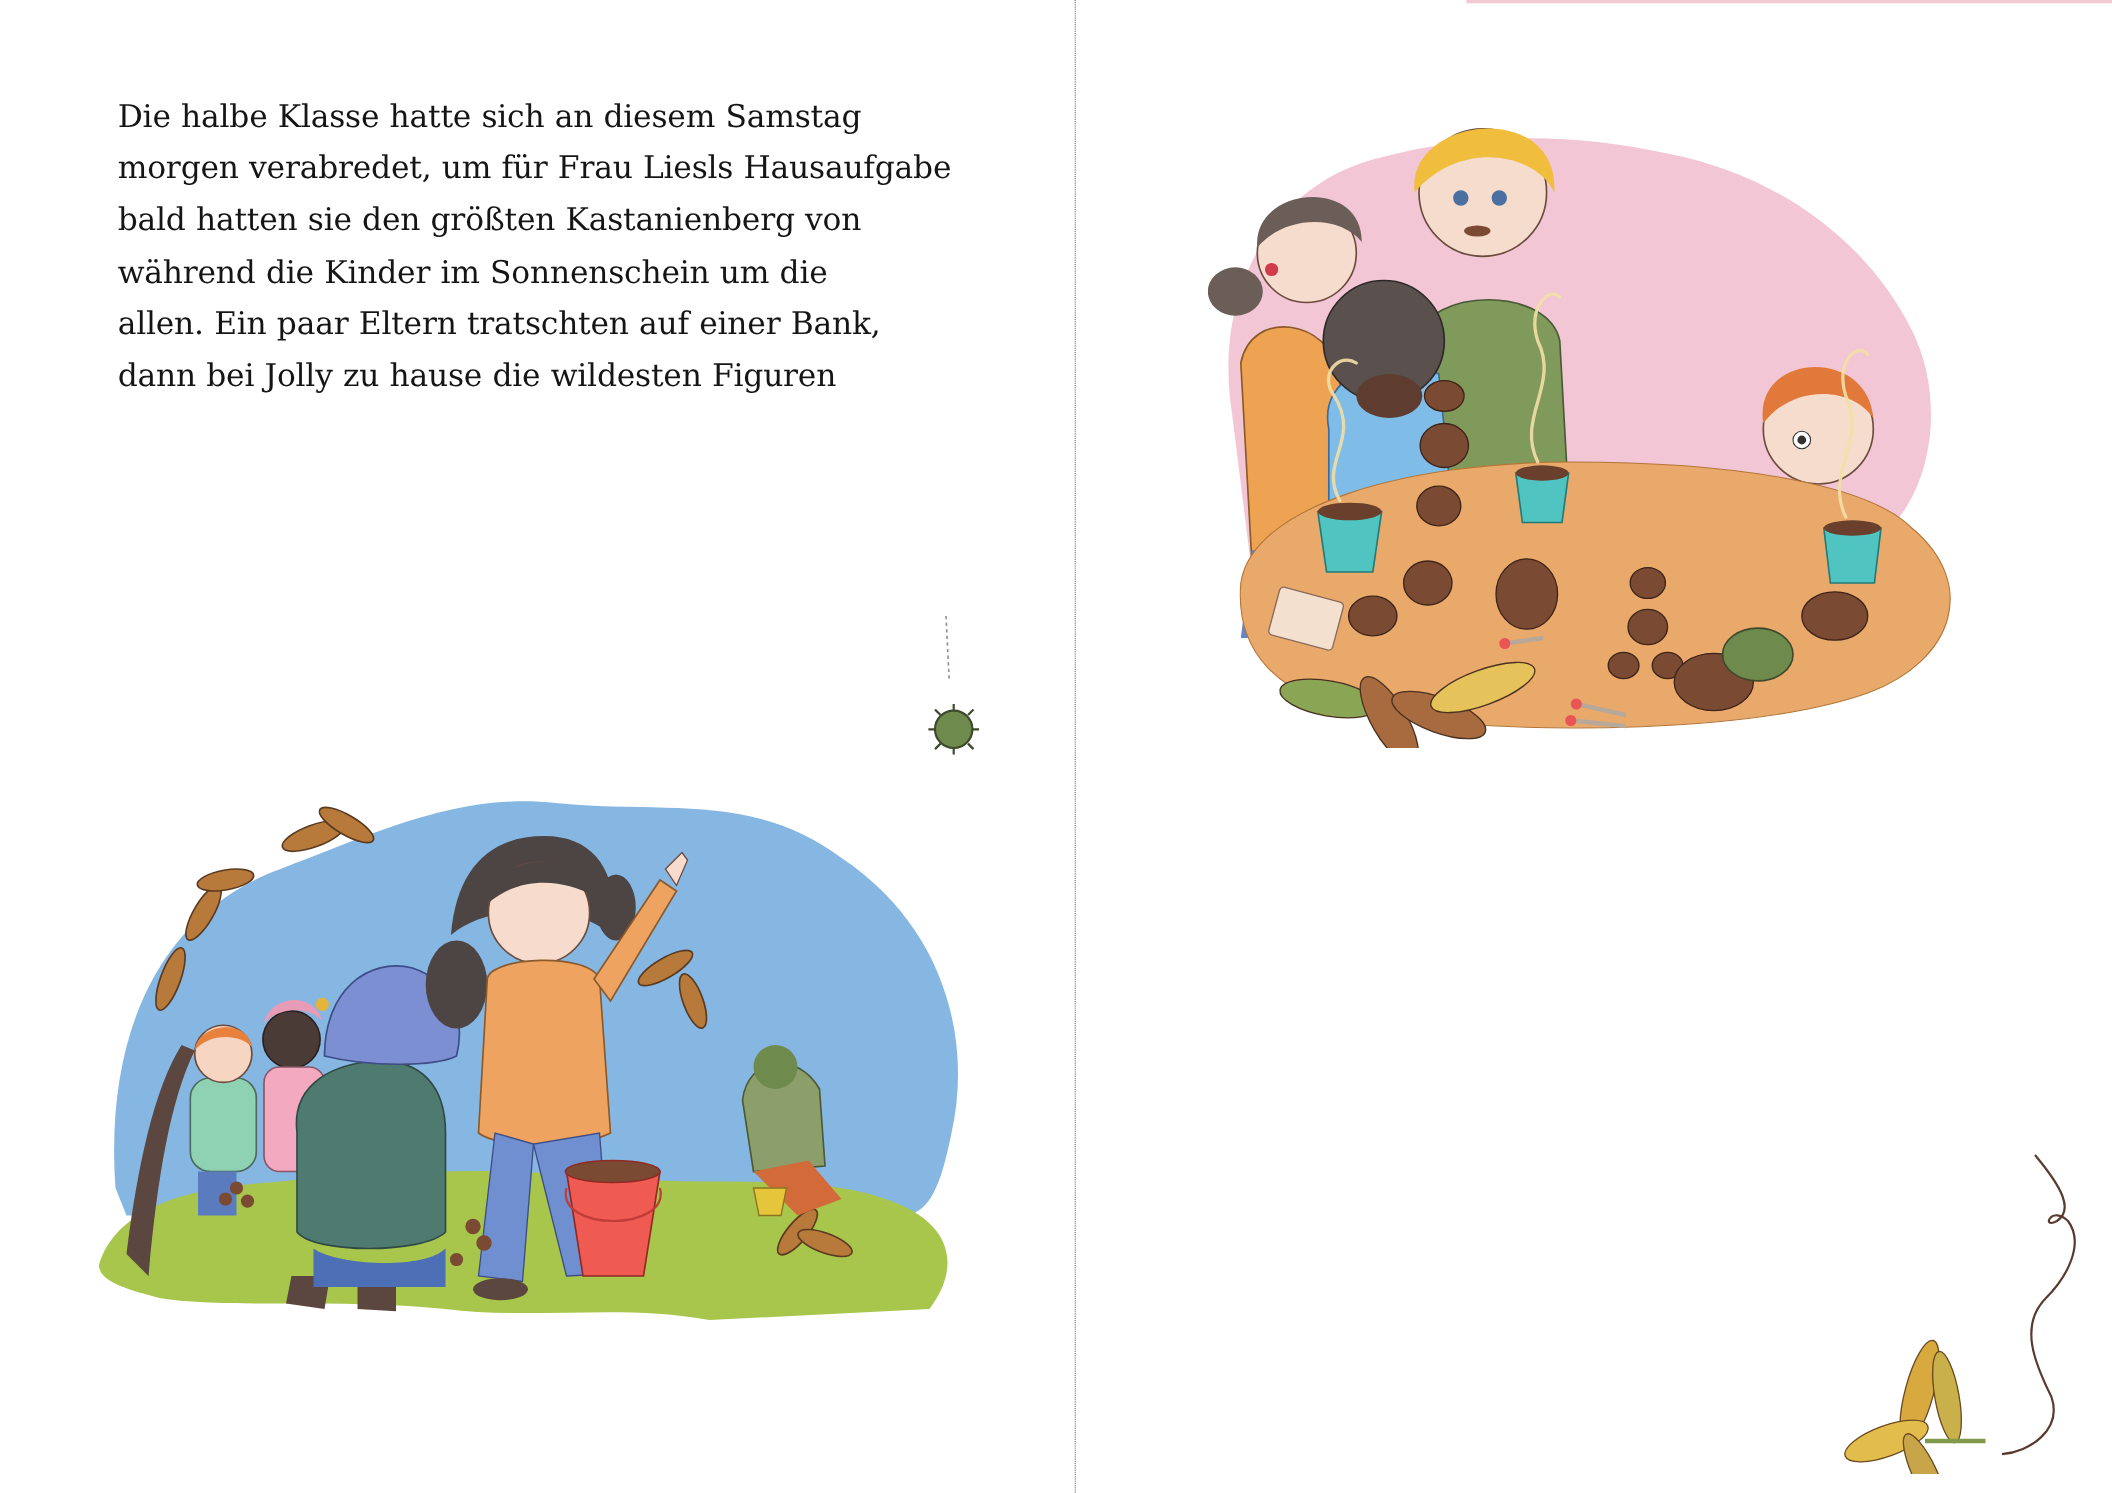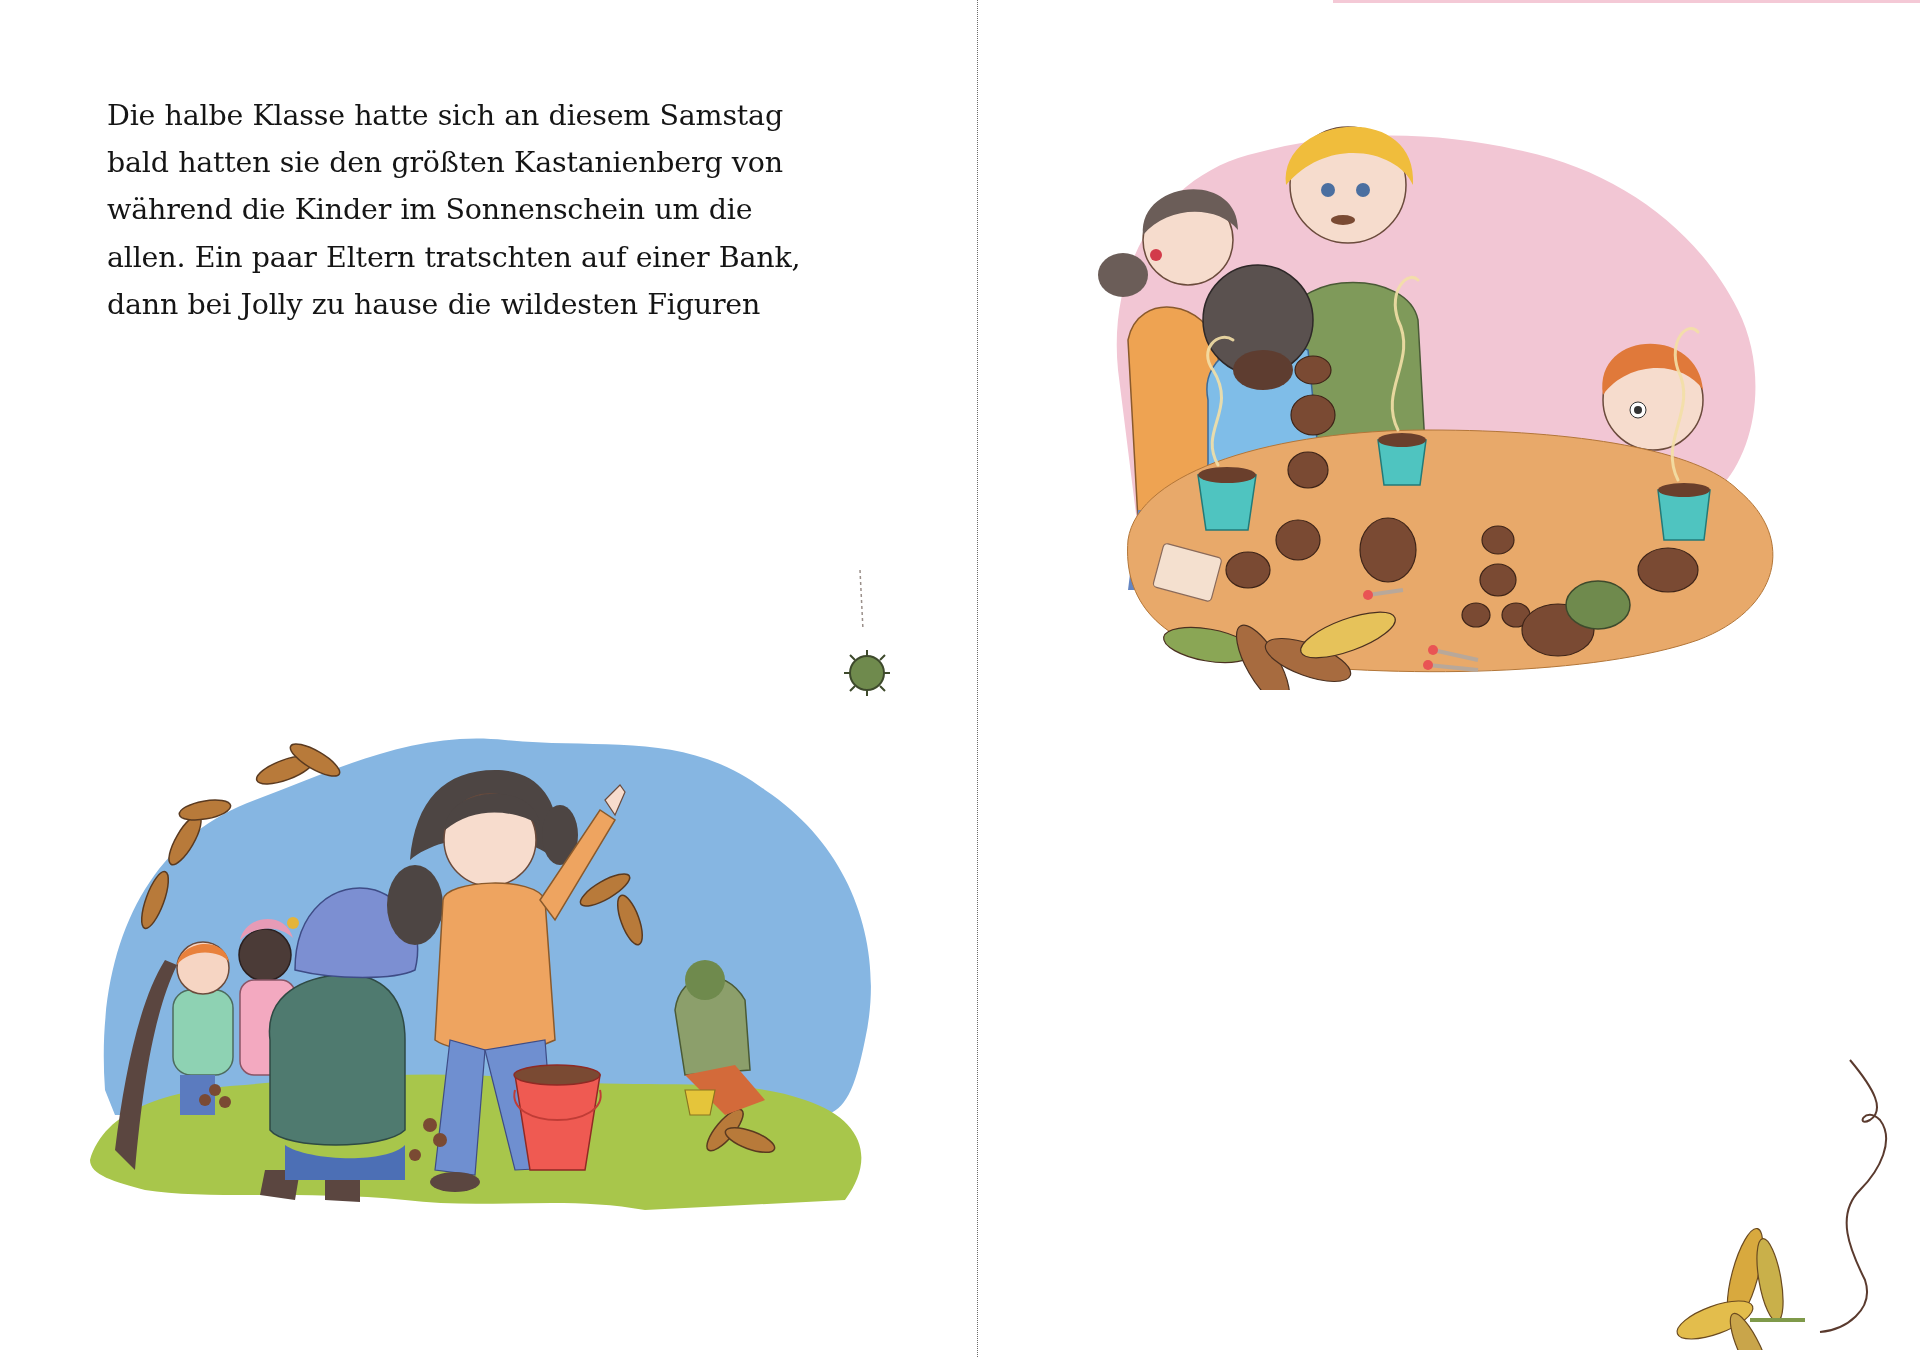--- a/index.html
+++ b/index.html
@@ -1,20 +1,20 @@
 <!DOCTYPE html>
 <html><head>
 <meta charset="utf-8">
 <style>
   html, body { margin:0; padding:0; }
   body {
     width:1920px; height:1357px; background:#ffffff; position:relative; overflow:hidden;
     font-family: "DejaVu Serif", "Liberation Serif", serif;
   }
-  .page { position:absolute; top:10px; height:1189px; }
+  .page { position:absolute; top:0; height:1189px; }
   .page-left { left:0; width:977px; }
   .page-right { left:978px; width:942px; }
   .gutter {
     position:absolute; left:977px; top:0; width:0; height:1357px;
     border-left:1.5px dotted #6b6b6b;
   }
   .top-bar {
     position:absolute; left:1333px; top:0; width:587px; height:3px; background:#f4c9d6;
   }
   .text-block {
@@ -29,20 +29,21 @@
 </style>
 </head>
 <body>
 
 <div class="top-bar"></div>
 <div class="gutter"></div>
 
 <div class="page page-left">
   <div class="text-block text-left">
     <span class="line">Die halbe Klasse hatte sich an diesem Samstag</span>
+    <span class="line">morgen verabredet, um für Frau Liesls Hausaufgabe</span>
     <span class="line">bald hatten sie den größten Kastanienberg von</span>
     <span class="line">während die Kinder im Sonnenschein um die</span>
     <span class="line">allen. Ein paar Eltern tratschten auf einer Bank,</span>
     <span class="line">dann bei Jolly zu hause die wildesten Figuren</span>
   </div>
 
   <div class="illus" style="left:85px; top:560px;">
     <svg width="830" height="640" viewBox="0 0 830 640">
 
       <g>

